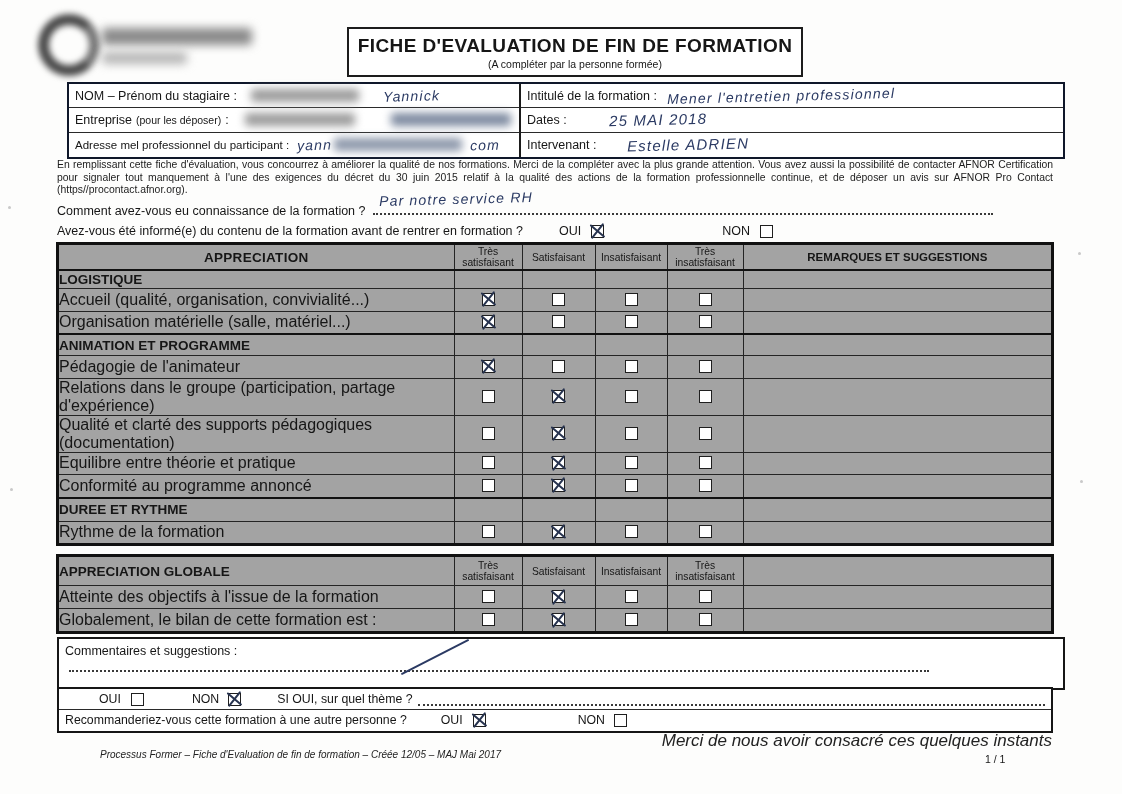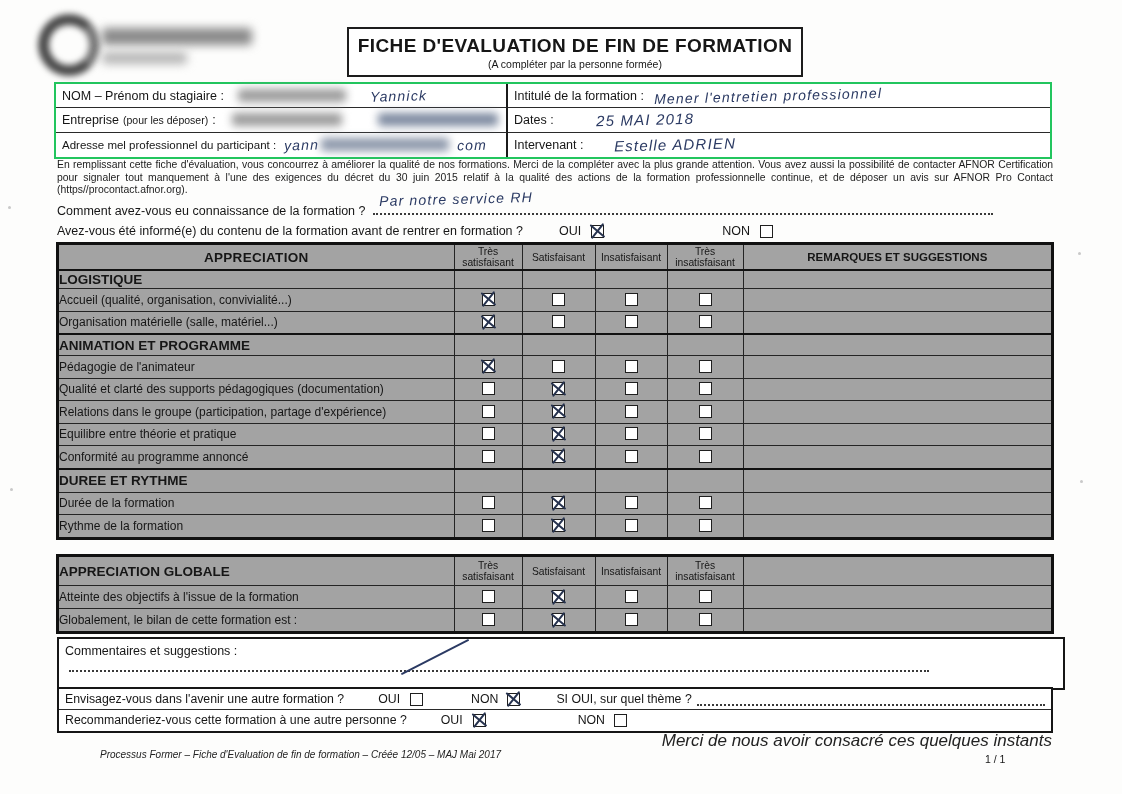--- a/index.html
+++ b/index.html
@@ -22,22 +22,22 @@
     background:#b5b5b5; border-radius:4px; filter:blur(5px); }
 
   
   .title-box { position:absolute; left:347px; top:27px; width:452px; height:46px;
     border:2px solid #1c1c1c; background:#fff; text-align:center;
     display:flex; flex-direction:column; justify-content:center; }
   .title-main { font-size:19px; font-weight:bold; letter-spacing:.4px; }
   .title-sub { font-size:10.5px; margin-top:1px; }
 
   
-  .info { position:absolute; left:54px; top:82px; width:994px; height:73px;
-    border:2px solid #22c55e; background:#fff;
+  .info { position:absolute; left:67px; top:82px; width:994px; height:73px;
+    border:2px solid #0f172a; background:#fff;
     display:grid; grid-template-columns:452px 1fr; grid-template-rows:repeat(3,1fr); }
   .info-cell { display:flex; align-items:center; padding:0 6px;
     border-bottom:1.5px solid #2a2a2a; font-size:12.5px; white-space:nowrap; }
   .info-cell.last { border-bottom:none; }
   .info-cell.left { border-right:2px solid #1b1b1b; grid-column:1; }
   .info-cell.right { grid-column:2; }
   .small-paren { font-size:10.5px; }
 
   
   .hand { font-style:italic; color:#2b3a63; letter-spacing:1.2px;
@@ -74,21 +74,21 @@
   table.apprec.t1 { top:243px; }
   table.apprec.t2 { top:555px; }
   table.apprec th, table.apprec td { border:1.3px solid #242424; padding:0; }
   table.apprec { border:2px solid #111; outline:1px solid #111; }
   th.apprec-h { font-size:13.5px; font-weight:bold; letter-spacing:.3px; height:24px; }
   th.rate-h { font-size:10.3px; font-weight:normal; line-height:11px; }
   th.rem-h { font-size:11.5px; font-weight:bold; }
   tr.section td { border-top:2.4px solid #111; }
   td.sec-title { font-size:13.5px; font-weight:bold; padding:1px 5px; height:17px;margin-top:28px; }
   tr.item td { height:21.5px; }
-  td.item-label { font-size:12px; padding:0 5px; }
+  td.item-label { font-size:16px; padding:0 5px; }
   td.cbcell { text-align:center; }
   td.rem { }
   tr.g-item td { height:22px; }
   th.g-title { font-size:13.5px; font-weight:bold; text-align:left;
     padding:2px 5px; height:28px; }
 
   
   .comments { position:absolute; left:57px; top:637px; width:992px; height:44px;
     border:2px solid #161616; background:#fff; font-size:12.5px; padding:5px 6px 0; }
   .dotline { border-bottom:2px dotted #3a3a3a; height:12px; }
@@ -237,29 +237,29 @@
       </tr>
       <tr class="item">
         <td class="item-label">Pédagogie de l'animateur</td>
         <td class="cbcell"><span class="cb checked"></span></td>
         <td class="cbcell"><span class="cb"></span></td>
         <td class="cbcell"><span class="cb"></span></td>
         <td class="cbcell"><span class="cb"></span></td>
         <td class="rem"></td>
       </tr>
       <tr class="item">
+        <td class="item-label">Relations dans le groupe (participation, partage d'expérience)</td>
+        <td class="cbcell"><span class="cb"></span></td>
+        <td class="cbcell"><span class="cb checked"></span></td>
+        <td class="cbcell"><span class="cb"></span></td>
+        <td class="cbcell"><span class="cb"></span></td>
+        <td class="rem"></td>
+      </tr>
+      <tr class="item">
         <td class="item-label">Qualité et clarté des supports pédagogiques (documentation)</td>
-        <td class="cbcell"><span class="cb"></span></td>
-        <td class="cbcell"><span class="cb checked"></span></td>
-        <td class="cbcell"><span class="cb"></span></td>
-        <td class="cbcell"><span class="cb"></span></td>
-        <td class="rem"></td>
-      </tr>
-      <tr class="item">
-        <td class="item-label">Relations dans le groupe (participation, partage d'expérience)</td>
         <td class="cbcell"><span class="cb"></span></td>
         <td class="cbcell"><span class="cb checked"></span></td>
         <td class="cbcell"><span class="cb"></span></td>
         <td class="cbcell"><span class="cb"></span></td>
         <td class="rem"></td>
       </tr>
       <tr class="item">
         <td class="item-label">Equilibre entre théorie et pratique</td>
         <td class="cbcell"><span class="cb"></span></td>
         <td class="cbcell"><span class="cb checked"></span></td>
@@ -275,28 +275,20 @@
         <td class="cbcell"><span class="cb"></span></td>
         <td class="rem"></td>
       </tr>
       <tr class="section">
         <td class="sec-title" style="height:22px;">DUREE ET RYTHME</td>
         <td class="cbcell"></td>
           <td class="cbcell"></td>
           <td class="cbcell"></td>
           <td class="cbcell"></td>
           <td class="rem"></td>
-      </tr>
-      <tr class="item">
-        <td class="item-label">Durée de la formation</td>
-        <td class="cbcell"><span class="cb"></span></td>
-        <td class="cbcell"><span class="cb checked"></span></td>
-        <td class="cbcell"><span class="cb"></span></td>
-        <td class="cbcell"><span class="cb"></span></td>
-        <td class="rem"></td>
       </tr>
       <tr class="item">
         <td class="item-label">Rythme de la formation</td>
         <td class="cbcell"><span class="cb"></span></td>
         <td class="cbcell"><span class="cb checked"></span></td>
         <td class="cbcell"><span class="cb"></span></td>
         <td class="cbcell"><span class="cb"></span></td>
         <td class="rem"></td>
       </tr>
     </tbody>
@@ -343,21 +335,20 @@
 
   <div class="comments">
     <span>Commentaires et suggestions :</span>
     <span class="dotline first"></span>
     <div class="dotline second"></div>
     <div class="slash"></div>
   </div>
 
   <div class="future">
     <div class="future-row r1">
-      <span class="lbl">Envisagez-vous dans l'avenir une autre formation ?</span>
       <span style="margin-left:34px;">OUI</span>
       <span class="cb" style="margin-left:10px;"></span>
       <span style="margin-left:48px;">NON</span>
       <span class="cb checked" style="margin-left:9px;"></span>
       <span class="lbl" style="margin-left:36px;">SI OUI, sur quel thème ?</span>
       <span class="dot-theme"></span>
     </div>
     <div class="future-row">
       <span class="lbl">Recommanderiez-vous cette formation à une autre personne ?</span>
       <span style="margin-left:34px;">OUI</span>

